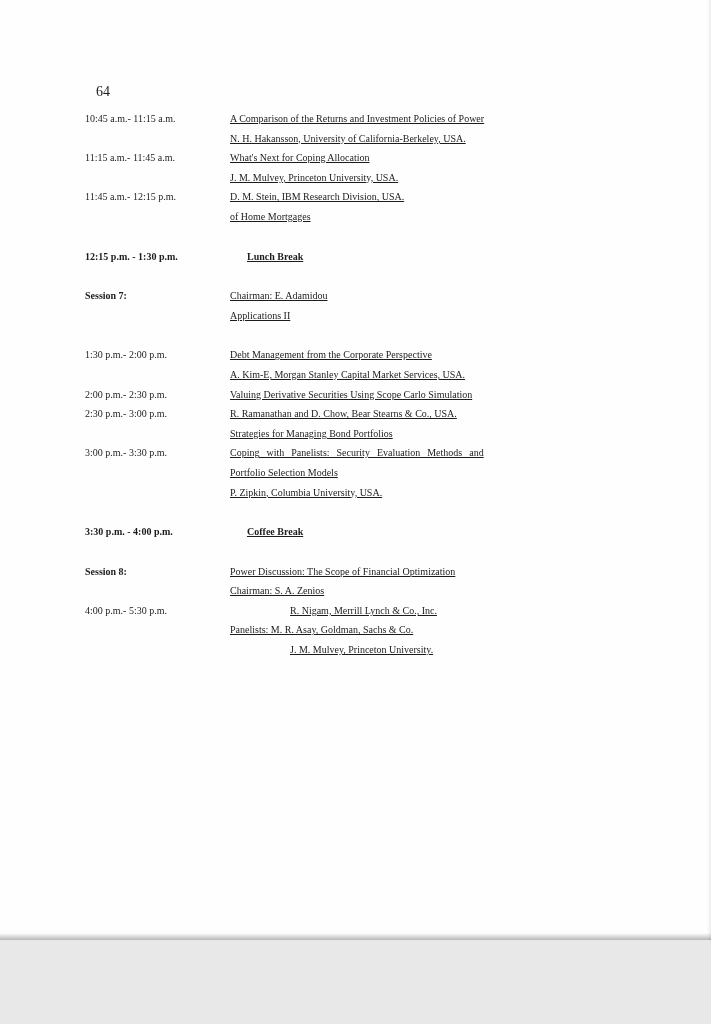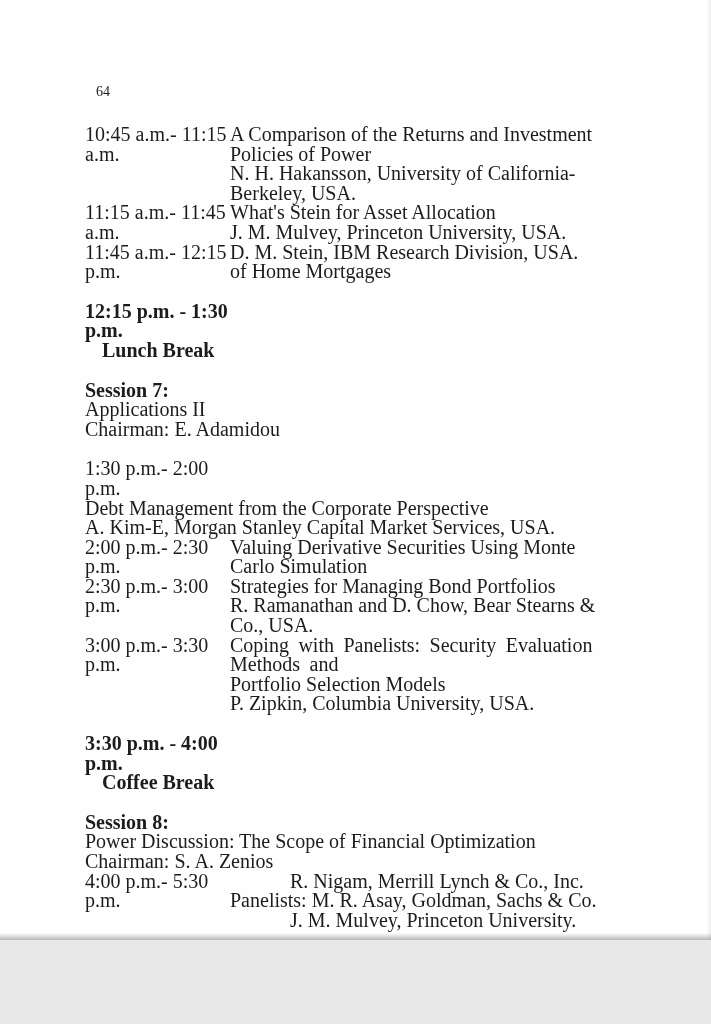--- a/index.html
+++ b/index.html
@@ -35,100 +35,101 @@
   }
   .page-number {
     position: absolute;
     left: 96px;
     top: 84px;
     font-size: 14px;
   }
   .schedule {
     position: absolute;
     left: 85px;
-    top: 125px;
+    top: 109px;
     width: 532px;
-    font-size: 20px;
+    font-size: 10px;
     line-height: 19.6px;
   }
   .row {
     display: flex;
     align-items: flex-start;
   }
   .row .time {
     width: 145px;
     flex-shrink: 0;
   }
   .row .content {
     flex: 1;
+    text-decoration: underline;
   }
   .bold { font-weight: bold; }
-  .gap-before { margin-top: 20px; flex-direction: column; }
+  .gap-before { margin-top: 20px; }
   .row--break .content { padding-left: 17px; }
   .line.indent { padding-left: 60px; }
   .line.spread { word-spacing: 4.5px; }
 </style>
 </head>
 <body>
 
 <div class="page">
   <div class="page-number">64</div>
   <div class="schedule">
       <div class="row row--entry">
         <div class="time">10:45 a.m.- 11:15 a.m.</div>
         <div class="content">
           <div class="line">A Comparison of the Returns and Investment Policies of Power</div>
           <div class="line">N. H. Hakansson, University of California-Berkeley, USA.</div>
         </div>
       </div>
       <div class="row row--entry">
         <div class="time">11:15 a.m.- 11:45 a.m.</div>
         <div class="content">
-          <div class="line">What's Stein for Asset Allocation</div>
+          <div class="line">What's Next for Coping Allocation</div>
           <div class="line">J. M. Mulvey, Princeton University, USA.</div>
         </div>
       </div>
       <div class="row row--entry">
         <div class="time">11:45 a.m.- 12:15 p.m.</div>
         <div class="content">
           <div class="line">D. M. Stein, IBM Research Division, USA.</div>
           <div class="line">of Home Mortgages</div>
         </div>
       </div>
       <div class="row row--break gap-before">
         <div class="time bold">12:15 p.m. - 1:30 p.m.</div>
         <div class="content">
           <div class="line bold">Lunch Break</div>
         </div>
       </div>
       <div class="row row--session gap-before">
         <div class="time bold">Session 7:</div>
         <div class="content">
+          <div class="line">Chairman: E. Adamidou</div>
           <div class="line">Applications  II</div>
-          <div class="line">Chairman: E. Adamidou</div>
         </div>
       </div>
       <div class="row row--entry gap-before">
         <div class="time">1:30 p.m.- 2:00 p.m.</div>
         <div class="content">
           <div class="line">Debt Management from the Corporate Perspective</div>
           <div class="line">A. Kim-E, Morgan Stanley Capital Market Services, USA.</div>
         </div>
       </div>
       <div class="row row--entry">
         <div class="time">2:00 p.m.- 2:30 p.m.</div>
         <div class="content">
-          <div class="line">Valuing Derivative Securities Using Monte Carlo Simulation</div>
+          <div class="line">Valuing Derivative Securities Using Scope Carlo Simulation</div>
         </div>
       </div>
       <div class="row row--entry">
         <div class="time">2:30 p.m.- 3:00 p.m.</div>
         <div class="content">
+          <div class="line">R. Ramanathan and D. Chow, Bear Stearns &amp; Co., USA.</div>
           <div class="line">Strategies for Managing Bond Portfolios</div>
-          <div class="line">R. Ramanathan and D. Chow, Bear Stearns &amp; Co., USA.</div>
         </div>
       </div>
       <div class="row row--entry">
         <div class="time">3:00 p.m.- 3:30 p.m.</div>
         <div class="content">
           <div class="line spread">Coping with Panelists: Security Evaluation Methods and</div>
           <div class="line">Portfolio Selection Models</div>
           <div class="line">P. Zipkin, Columbia University, USA.</div>
         </div>
       </div>

